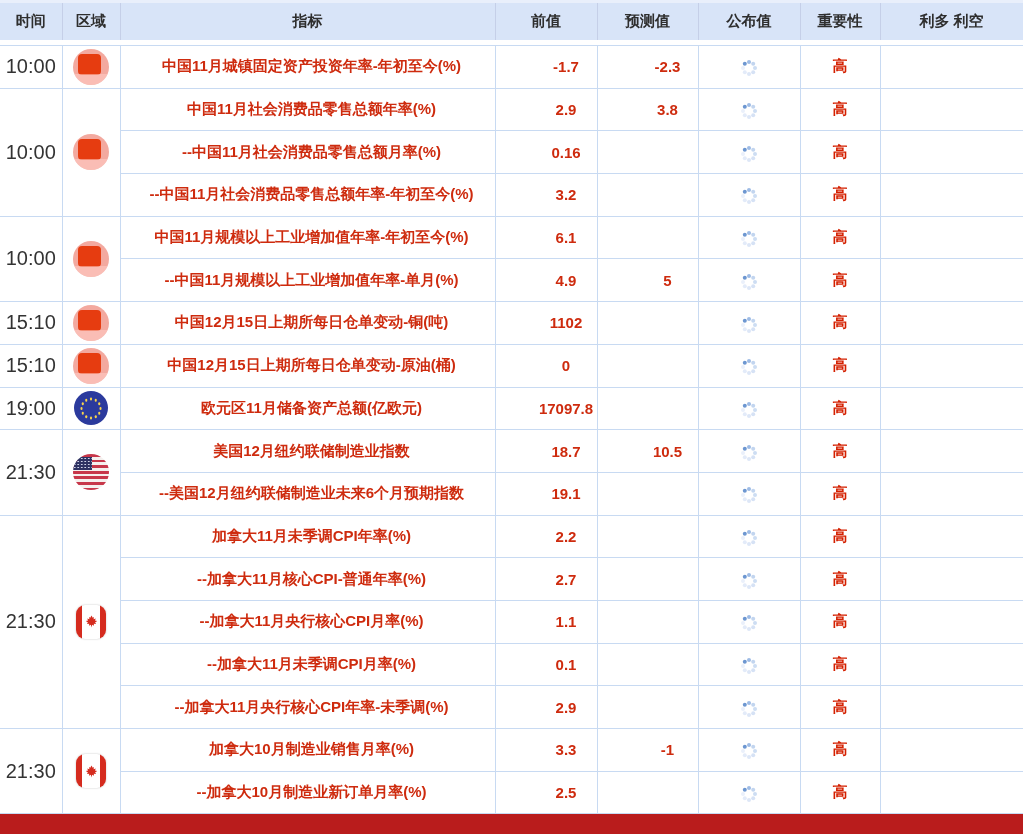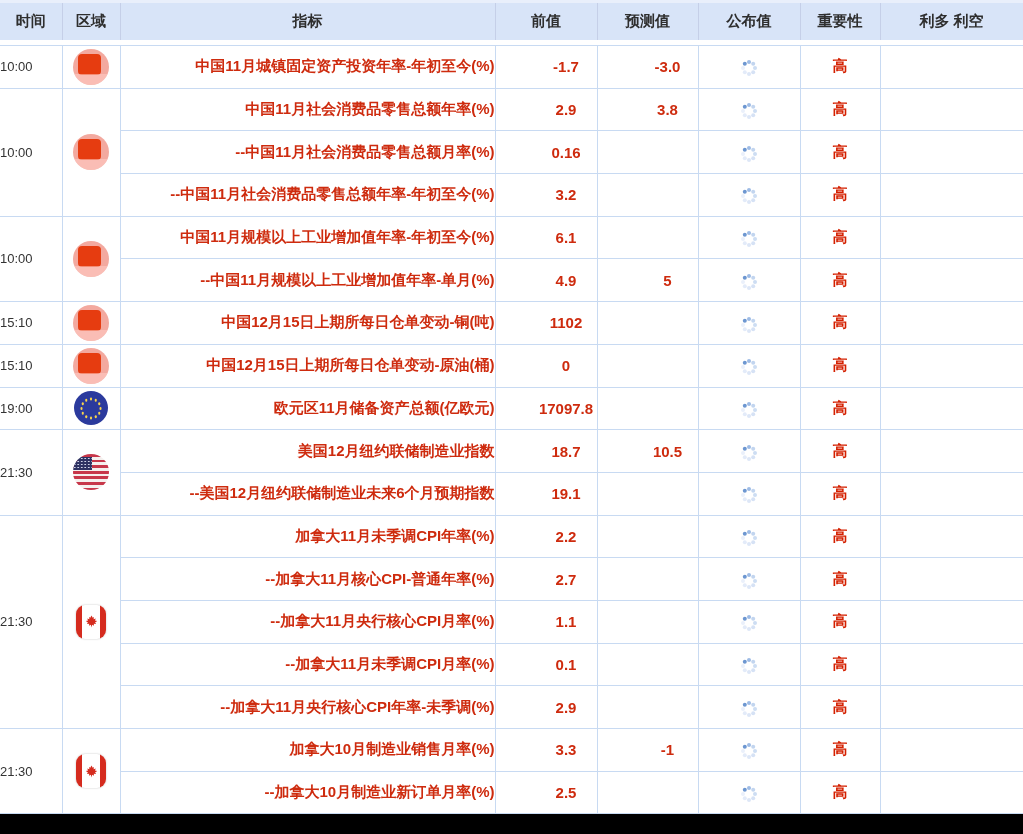--- a/index.html
+++ b/index.html
@@ -7,43 +7,43 @@
     --imp-red:#d42000;
     --header-bg:#d8e4f8;
     --grid:#c8daf2;
     --hgrid:#c5cfe8;
     --time-color:#333333;
     --wm:#d3cec8;
   }
   *{box-sizing:border-box;}
   html,body{margin:0;padding:0;background:#fff;}
   body{width:1023px;height:834px;font-family:"Liberation Sans","DejaVu Sans",sans-serif;}
-  .page{position:relative;width:1023px;height:834px;overflow:hidden;background:#000000;}
+  .page{position:relative;width:1023px;height:834px;overflow:hidden;background:#b91c1c;}
 
   table.cal{border-collapse:collapse;table-layout:fixed;width:1023px;}
   col.c-time{width:62px;} col.c-flag{width:58px;} col.c-ind{width:375px;}
   col.c-prev{width:102px;} col.c-fc{width:101px;} col.c-pub{width:102px;}
   col.c-imp{width:80px;} col.c-sent{width:143px;}
 
   thead th{
     height:38px;background:var(--header-bg);
     border-left:1px solid var(--hgrid);border-right:1px solid var(--hgrid);
     border-top:3px solid #e9effb;border-bottom:none;
     color:#2e2e2e;font-size:15px;font-weight:bold;text-align:center;padding:0;
   }
   thead th.first{border-left:none;}
   tr.gap td{border:none;height:6px;padding:0;background:#fff;}
 
   tbody td{
     height:42.7px;border:1px solid var(--grid);
     font-size:15px;padding:0;background:#fff;vertical-align:middle;
   }
-  td.time{border-left:none;color:var(--time-color);font-size:13px;}
+  td.time{border-left:none;color:var(--time-color);text-align:center;font-size:20px;}
   td.flagcell{text-align:center;}
-  td.ind{color:var(--accent);font-weight:bold;text-align:right;padding-left:8px;font-size:15px;}
+  td.ind{color:var(--accent);font-weight:bold;text-align:center;padding-left:8px;font-size:15px;}
   td.val{color:var(--accent);font-weight:bold;text-align:center;padding-left:40px;}
   td.pub{text-align:center;}
   td.imp{color:var(--imp-red);font-weight:bold;text-align:center;font-size:15px;}
   td.sent{background:#fff;}
 
   
   .spinner{
     display:inline-block;width:4px;height:4px;border-radius:50%;
     box-shadow:
       -4.2px -4.2px 0 0 #6d97d1,
@@ -127,21 +127,21 @@
           <td></td>
           <td></td>
       </tr>
     </thead>
     <tbody id="cal-body">
         <tr>
           <td class="time" rowspan="1">10:00</td>
           <td class="flagcell" rowspan="1"><span class="flag flag-china"></span></td>
           <td class="ind">中国11月城镇固定资产投资年率-年初至今(%)</td>
           <td class="val">-1.7</td>
-          <td class="val">-3.0</td>
+          <td class="val">-2.3</td>
           <td class="pub"><span class="spinner"></span></td>
           <td class="imp">高</td>
           <td class="sent"></td>
         </tr>
         <tr>
           <td class="time" rowspan="3">10:00</td>
           <td class="flagcell" rowspan="3"><span class="flag flag-china"></span></td>
           <td class="ind">中国11月社会消费品零售总额年率(%)</td>
           <td class="val">2.9</td>
           <td class="val">3.8</td>

